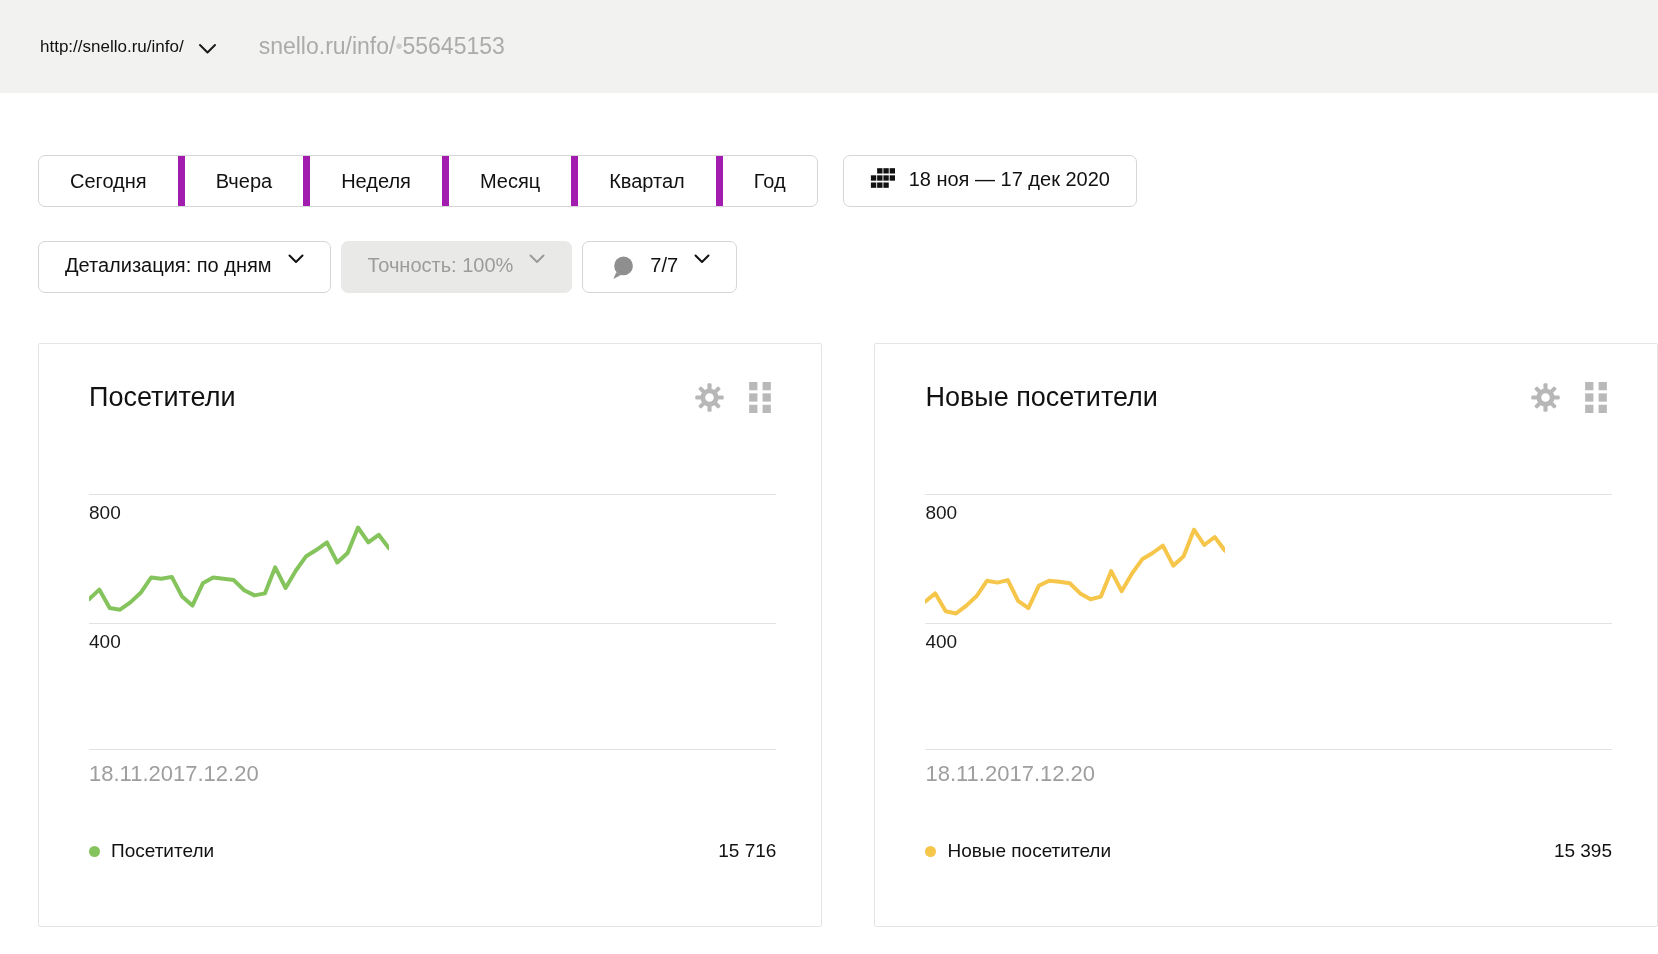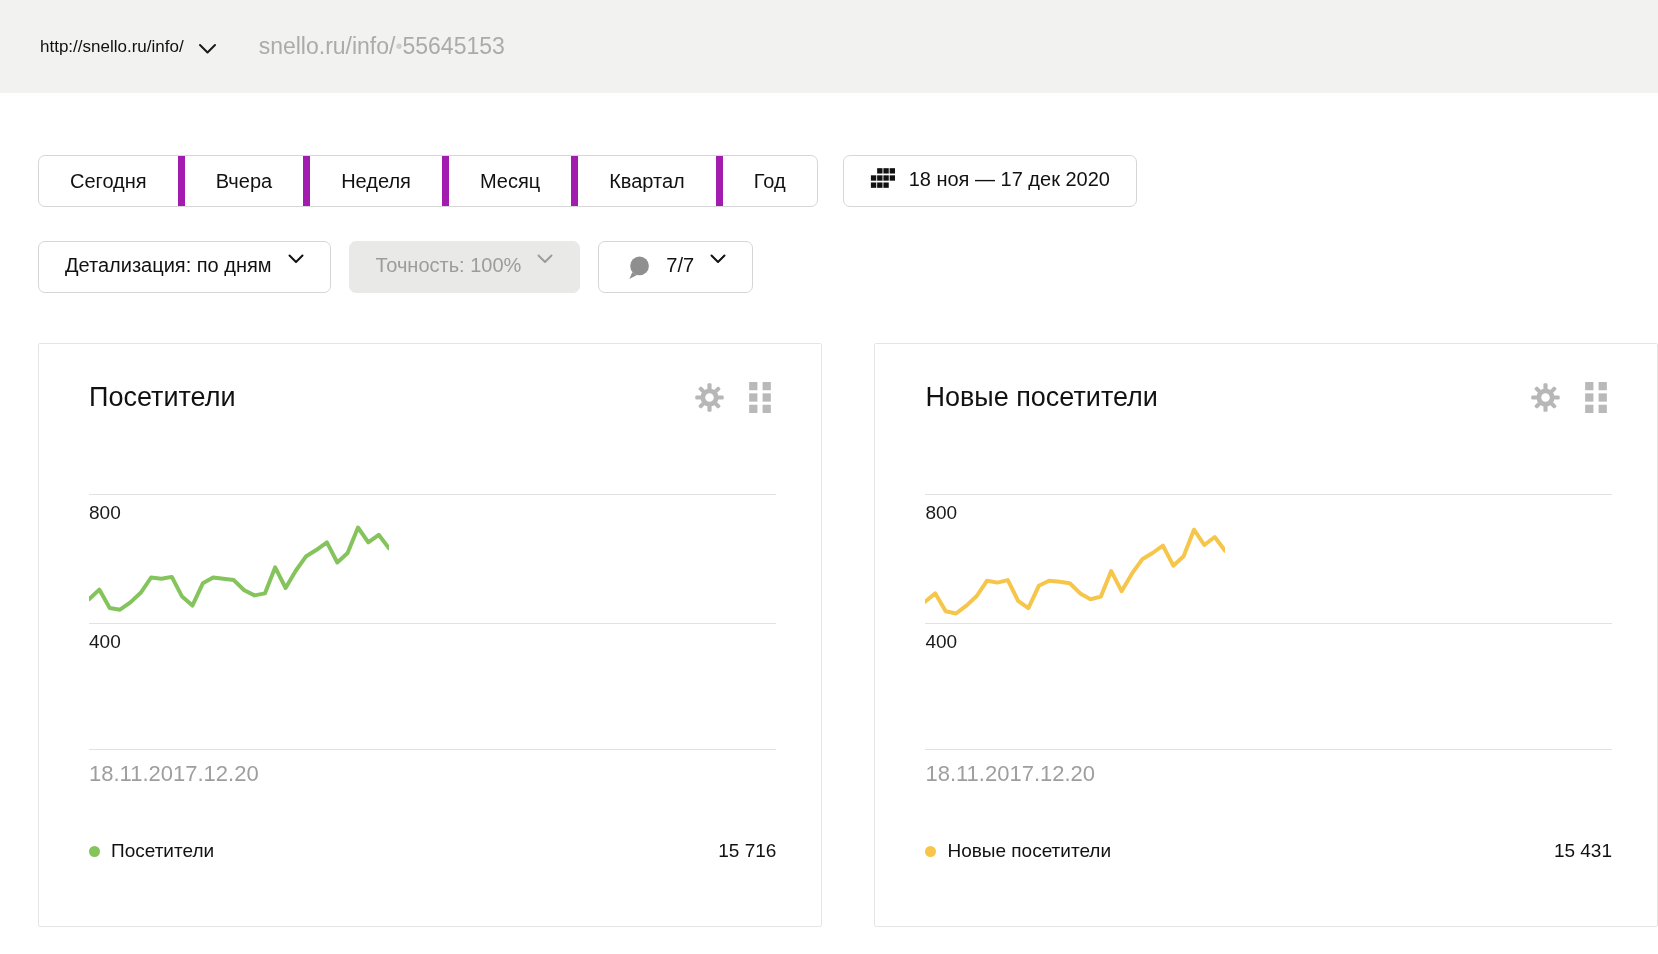--- a/index.html
+++ b/index.html
@@ -33,21 +33,21 @@
     padding: 0 31px; cursor: pointer; border-left: 7px solid #a21caf;
   }
   .segmented .seg-btn:first-child { border-left: none; }
   .btn {
     height: 52px; border: 1px solid #d6d6d6; border-radius: 7px; background: #fff;
     display: flex; gap: 14px; padding: 12px 26px;
     font-family: inherit; font-size: 20px; color: #111; cursor: pointer;
   }
   .btn svg.chev { margin-left: 2px; }
   .btn.muted { background: #e9e9e7; border-color: #e9e9e7; color: #9c9c9c; }
-  .row2 { margin-top: 34px; display: flex; gap: 18px; }
+  .row2 { margin-top: 34px; display: flex; gap: 10px; }
   
   .cards { display: flex; gap: 52px; padding: 50px 0 0 38px; }
   .card {
     position: relative; width: 915px; height: 584px;
     background: #fff; border: 1px solid #e5e5e3; border-radius: 2px;
   }
   .card.second { width: 914px; }
   .card-header {
     position: absolute; top: 38px; left: 50px; right: 50px;
     display: flex; align-items: center; justify-content: space-between;
@@ -245,16 +245,16 @@
       </svg>
     <div class="dates">
       <span>18.11.20</span>
       <span>17.12.20</span>
     </div>
     <div class="legend">
       <div class="legend-item">
         <span class="dot" style="background: rgb(246, 198, 75);"></span>
         <span>Новые посетители</span>
       </div>
-      <span class="total">15 431</span>
+      <span class="total">15 395</span>
     </div>
   </section>
 </main>
 
 </body></html>

